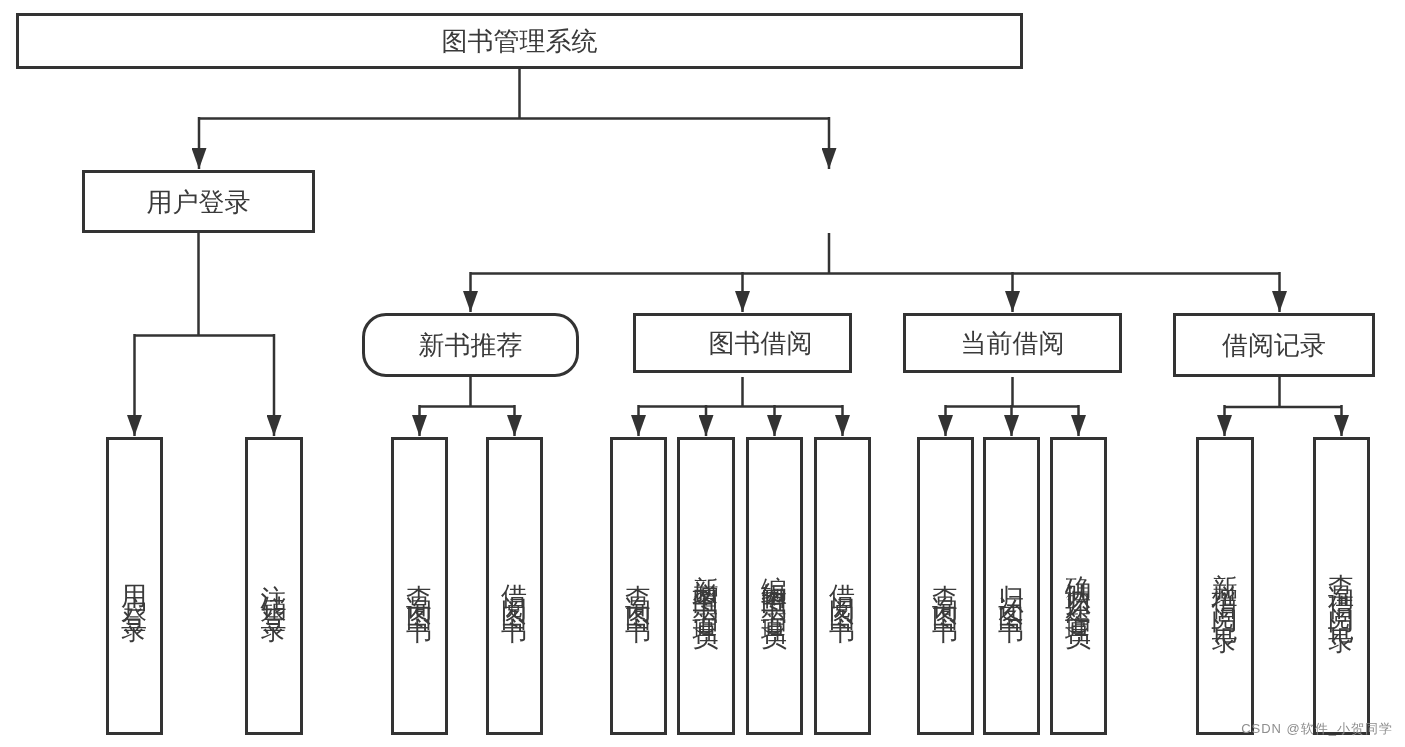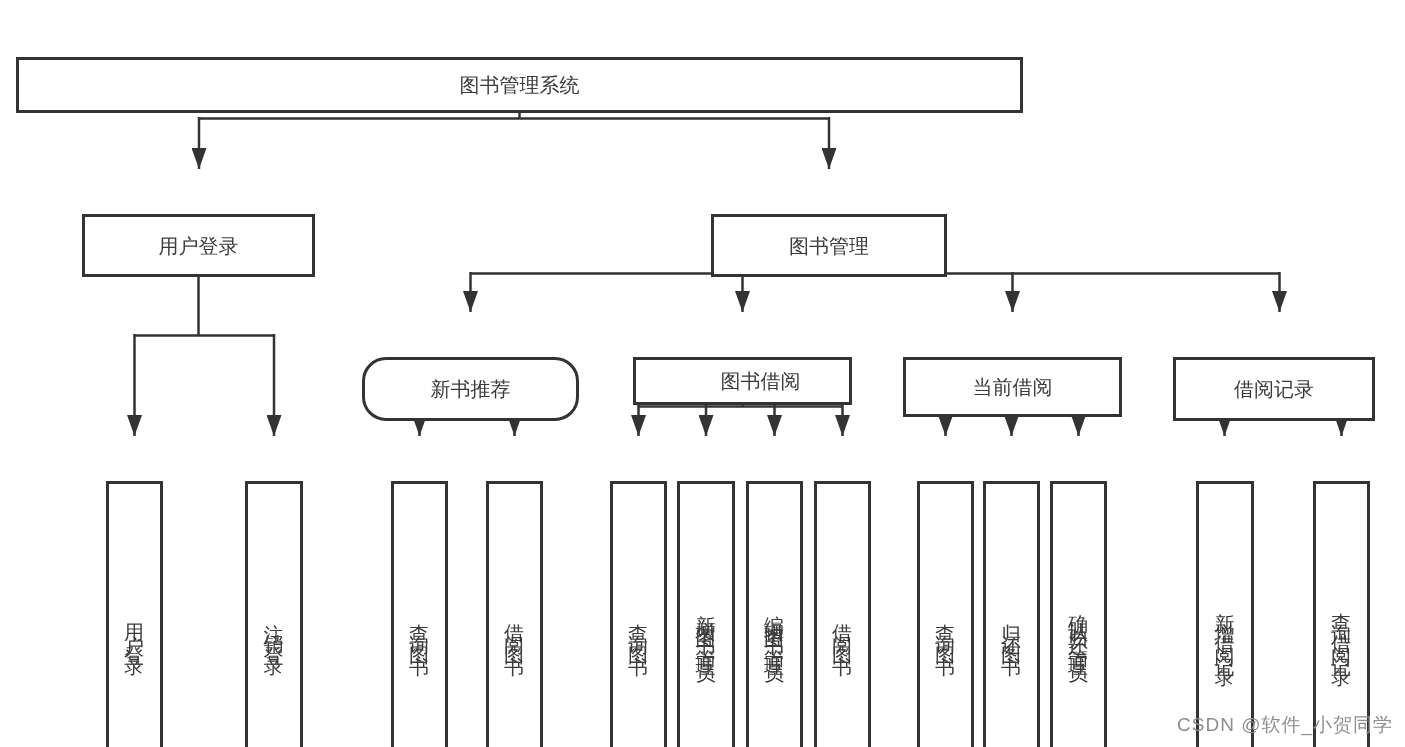--- a/index.html
+++ b/index.html
@@ -17,37 +17,36 @@
     overflow:hidden;
   }
   svg.wires{position:absolute;left:0;top:0;width:1405px;height:747px;}
   .node{
     position:absolute;
     box-sizing:border-box;
     background:var(--box-fill);
     border:3px solid var(--line);
     display:flex;align-items:center;justify-content:center;
     color:var(--text);
-    font-size:20px;
+    font-size:26px;
     line-height:1;
-    margin-top:44px;
   }
   .node span{display:block;}
   .v span{
     writing-mode:vertical-rl;
     text-orientation:mixed;
     letter-spacing:11px;
     white-space:nowrap;
   }
   .v.tight span{letter-spacing:7px;}
   .watermark{
     position:absolute;
     right:12px;
     bottom:9px;
-    font-size:19px;
+    font-size:13px;
     color:var(--wm);
     letter-spacing:1px;
     white-space:nowrap;
   }
 </style>
 </head>
 <body>
 
 <div class="canvas">
 
@@ -92,28 +91,25 @@
     <line x1="1341.5" y1="405" x2="1341.5" y2="436" marker-end="url(#arr)"></line>
   </svg>
 
   <div class="node" style="left:16px;top:13px;width:1007px;height:56px;">
     <span>图书管理系统</span>
   </div>
 
   <div class="node" style="left:82px;top:170px;width:233px;height:63px;">
     <span>用户登录</span>
   </div>
-  <div class="node" style="left:711px;top:170px;width:236px;height:63px;">
-    <span>图书管理</span>
-  </div>
 
   <div class="node" style="left:362px;top:313px;width:217px;height:64px;border-radius:24px;">
     <span>新书推荐</span>
   </div>
-  <div class="node" style="left:633px;top:313px;width:219px;height:48px;padding-left:36px;">
+  <div class="node" style="left:633px;top:313px;width:219px;height:60px;padding-left:36px;">
     <span>图书借阅</span>
   </div>
   <div class="node" style="left:903px;top:313px;width:219px;height:60px;">
     <span>当前借阅</span>
   </div>
   <div class="node" style="left:1173px;top:313px;width:202px;height:64px;">
     <span>借阅记录</span>
   </div>
 
   <div class="node v" style="left:106px;top:437px;width:57px;height:298px;">

